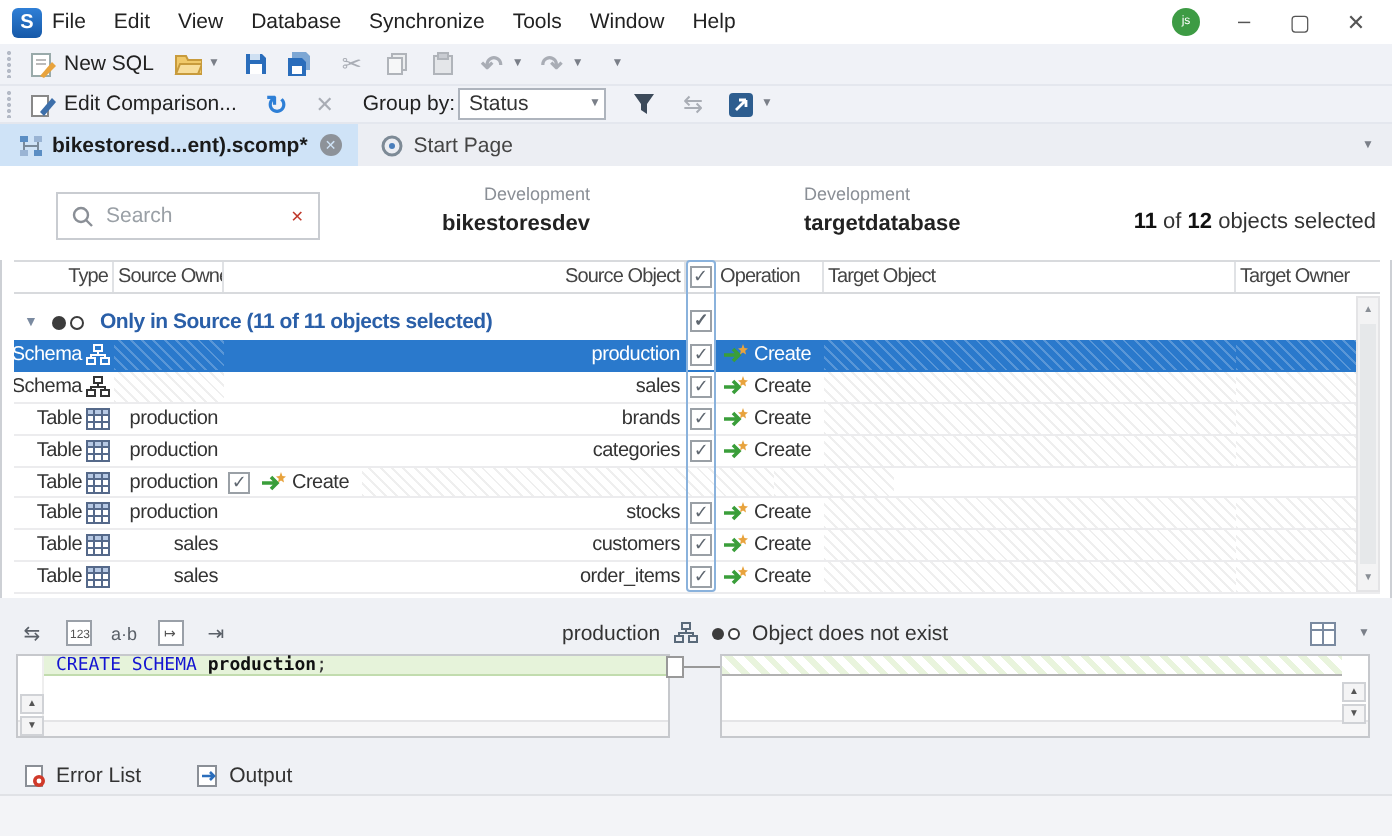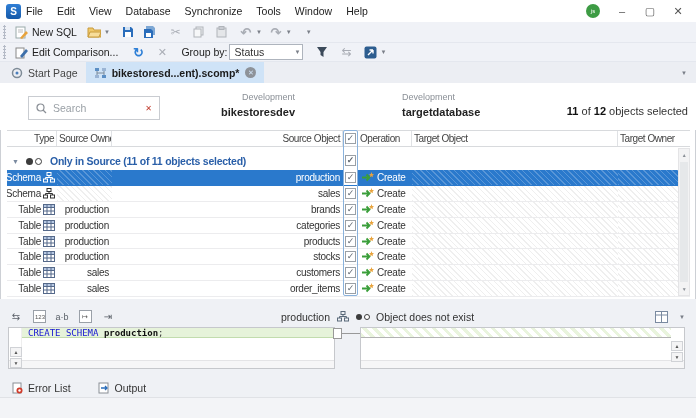--- a/index.html
+++ b/index.html
@@ -226,41 +226,41 @@
     <div class="ticon" style="margin-left:10px">
       <svg width="13" height="13">
           <rect x="0.5" y="0.5" width="12" height="12" rx="2" fill="#2d5d8f"></rect>
           <path d="M4 9 L9 4 M9 4 H5.5 M9 4 V7.5" stroke="#fff" stroke-width="1.4" fill="none"></path>
         </svg>
     </div>
     <span class="caret">▼</span>
   </div>
 
   <div class="tabbar">
-    <div class="tab start">
-      <span class="ticon">
-        <svg width="12" height="12">
-            <circle cx="6" cy="6" r="4.5" fill="none" stroke="#7d8a96" stroke-width="1.5"></circle>
-            <circle cx="6" cy="6" r="1.5" fill="#4a7ebb"></circle>
-          </svg>
-      </span>
-      <span>Start Page</span>
-    </div>
     <div class="tab active">
       <span class="ticon">
         <svg width="13" height="12">
             <rect x="1" y="1" width="4" height="3" fill="#5b8ec4"></rect>
             <rect x="8" y="1" width="4" height="3" fill="#9ab4d4"></rect>
             <rect x="1" y="8" width="4" height="3" fill="#9ab4d4"></rect>
             <rect x="8" y="8" width="4" height="3" fill="#5b8ec4"></rect>
             <path d="M3 4 V8 M10 4 V8 M3 6 H10" stroke="#7a8a9a" fill="none"></path>
           </svg>
       </span>
       <span>bikestoresd...ent).scomp*</span>
       <span class="close">✕</span>
+    </div>
+    <div class="tab start">
+      <span class="ticon">
+        <svg width="12" height="12">
+            <circle cx="6" cy="6" r="4.5" fill="none" stroke="#7d8a96" stroke-width="1.5"></circle>
+            <circle cx="6" cy="6" r="1.5" fill="#4a7ebb"></circle>
+          </svg>
+      </span>
+      <span>Start Page</span>
     </div>
     <span class="caret end">▼</span>
   </div>
 
   <div class="cmp-header">
     <div class="searchbox">
       <span class="ticon" style="margin-left:5px">
         <svg width="11" height="11">
             <circle cx="4.5" cy="4.5" r="3.5" fill="none" stroke="#8a8f96" stroke-width="1.2"></circle>
             <line x1="7" y1="7" x2="10" y2="10" stroke="#8a8f96" stroke-width="1.2"></line>
@@ -457,21 +457,20 @@
         <svg width="12" height="11">
                 <rect x="0.5" y="0.5" width="11" height="10" fill="#fff" stroke="#55698a"></rect>
                 <rect x="0.5" y="0.5" width="11" height="3" fill="#b7c9e4" stroke="#55698a"></rect>
                 <line x1="4" y1="0.5" x2="4" y2="10.5" stroke="#55698a"></line>
                 <line x1="8" y1="0.5" x2="8" y2="10.5" stroke="#55698a"></line>
                 <line x1="0.5" y1="7" x2="11.5" y2="7" stroke="#55698a"></line>
               </svg>
       </span>
     </div>
     <div class="cell r c-sowner">production</div>
-    <div class="cell r c-sobj">products</div>
     <div class="cell c c-chk">
             <span class="cb"></span>
           </div>
     <div class="cell c-op">
       <span class="op-ic">
         <svg width="13" height="11">
                 <path d="M1 5.5 H8 M5.5 2.5 L8.5 5.5 L5.5 8.5" stroke="#3a9e3a" stroke-width="1.8" fill="none"></path>
                 <path d="M10.5 0 L11.2 2 L13 2.2 L11.6 3.4 L12 5.2 L10.5 4.2 L9 5.2 L9.4 3.4 L8 2.2 L9.8 2 Z" fill="#e8a33d"></path>
               </svg>
       </span>

